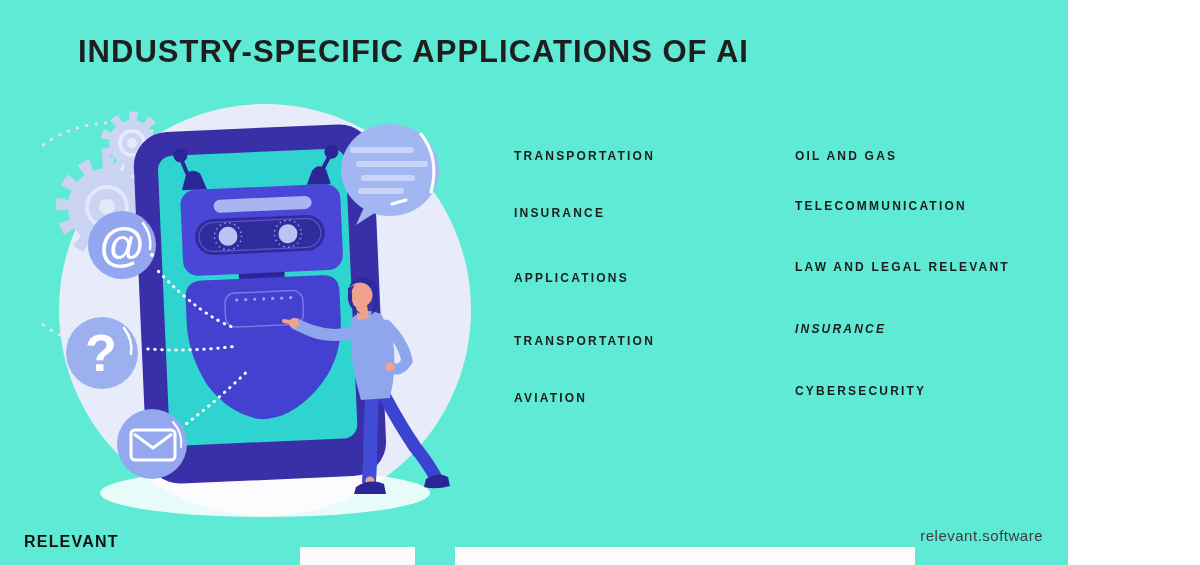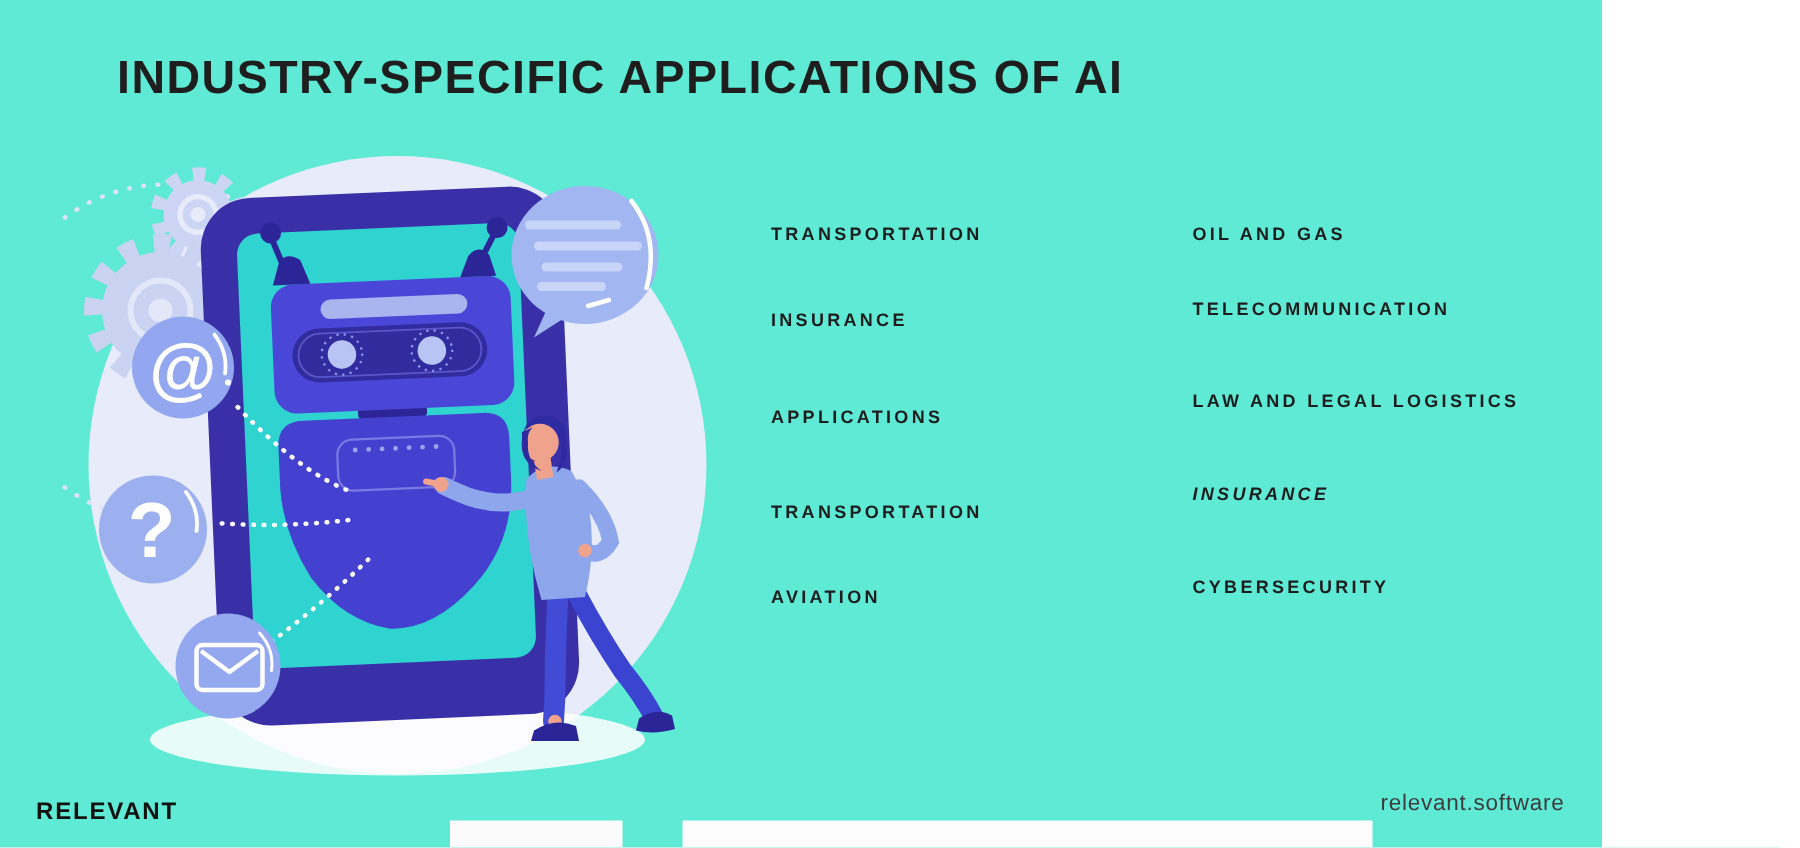--- a/index.html
+++ b/index.html
@@ -155,21 +155,21 @@
   <ul class="col col-left">
     <li>TRANSPORTATION</li>
     <li>INSURANCE</li>
     <li>APPLICATIONS</li>
     <li>TRANSPORTATION</li>
     <li>AVIATION</li>
   </ul>
   <ul class="col col-right">
     <li>OIL AND GAS</li>
     <li>TELECOMMUNICATION</li>
-    <li>LAW AND LEGAL LOGISTICS</li>
+    <li>LAW AND LEGAL RELEVANT</li>
     <li>INSURANCE</li>
     <li>CYBERSECURITY</li>
   </ul>
 
   <div class="faint-bar b1"></div>
   <div class="faint-bar b2"></div>
 
   <div class="brand">RELEVANT</div>
   <div class="website">relevant.software</div>
 

